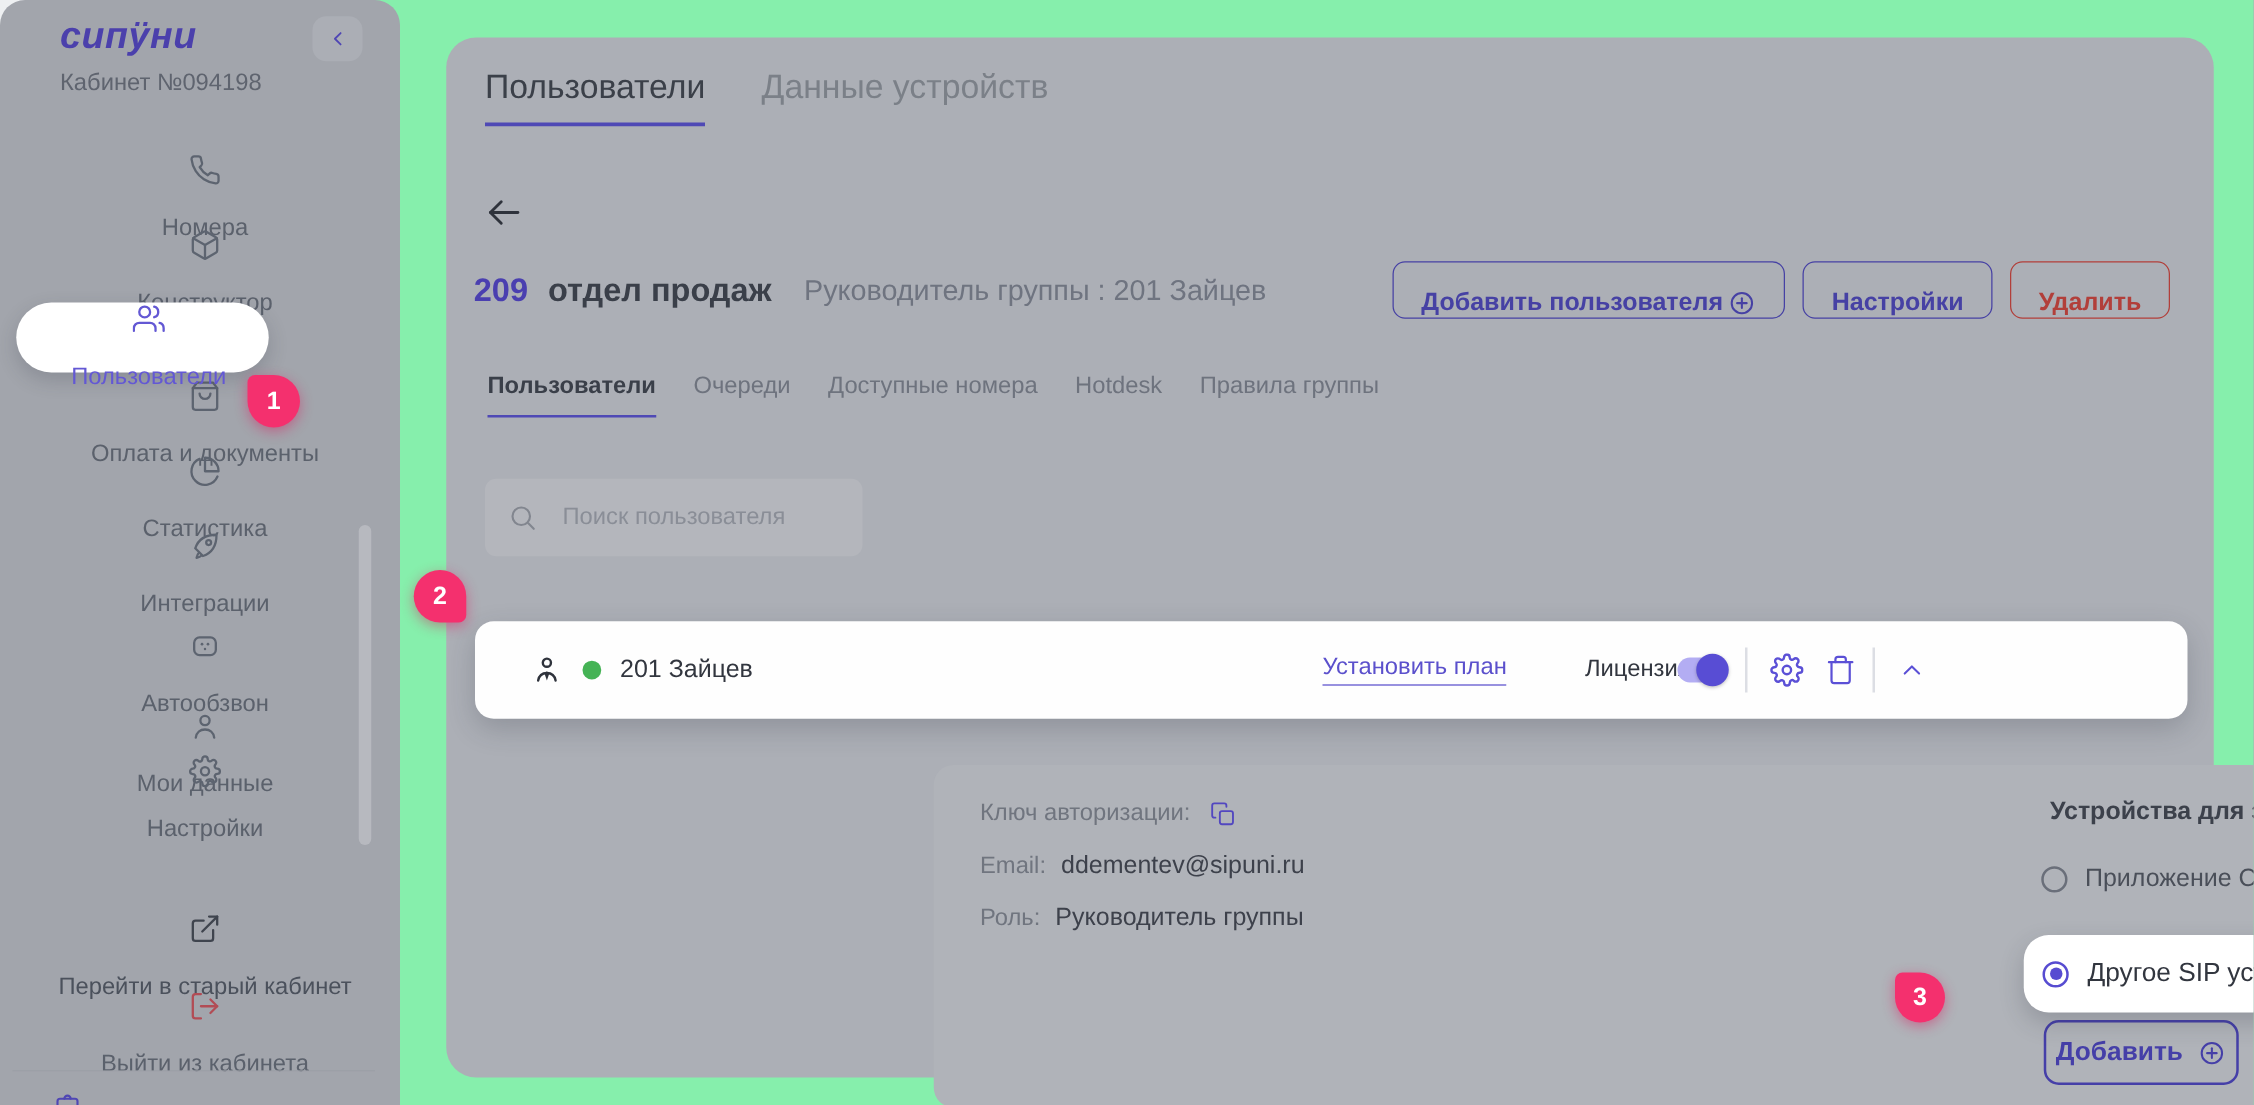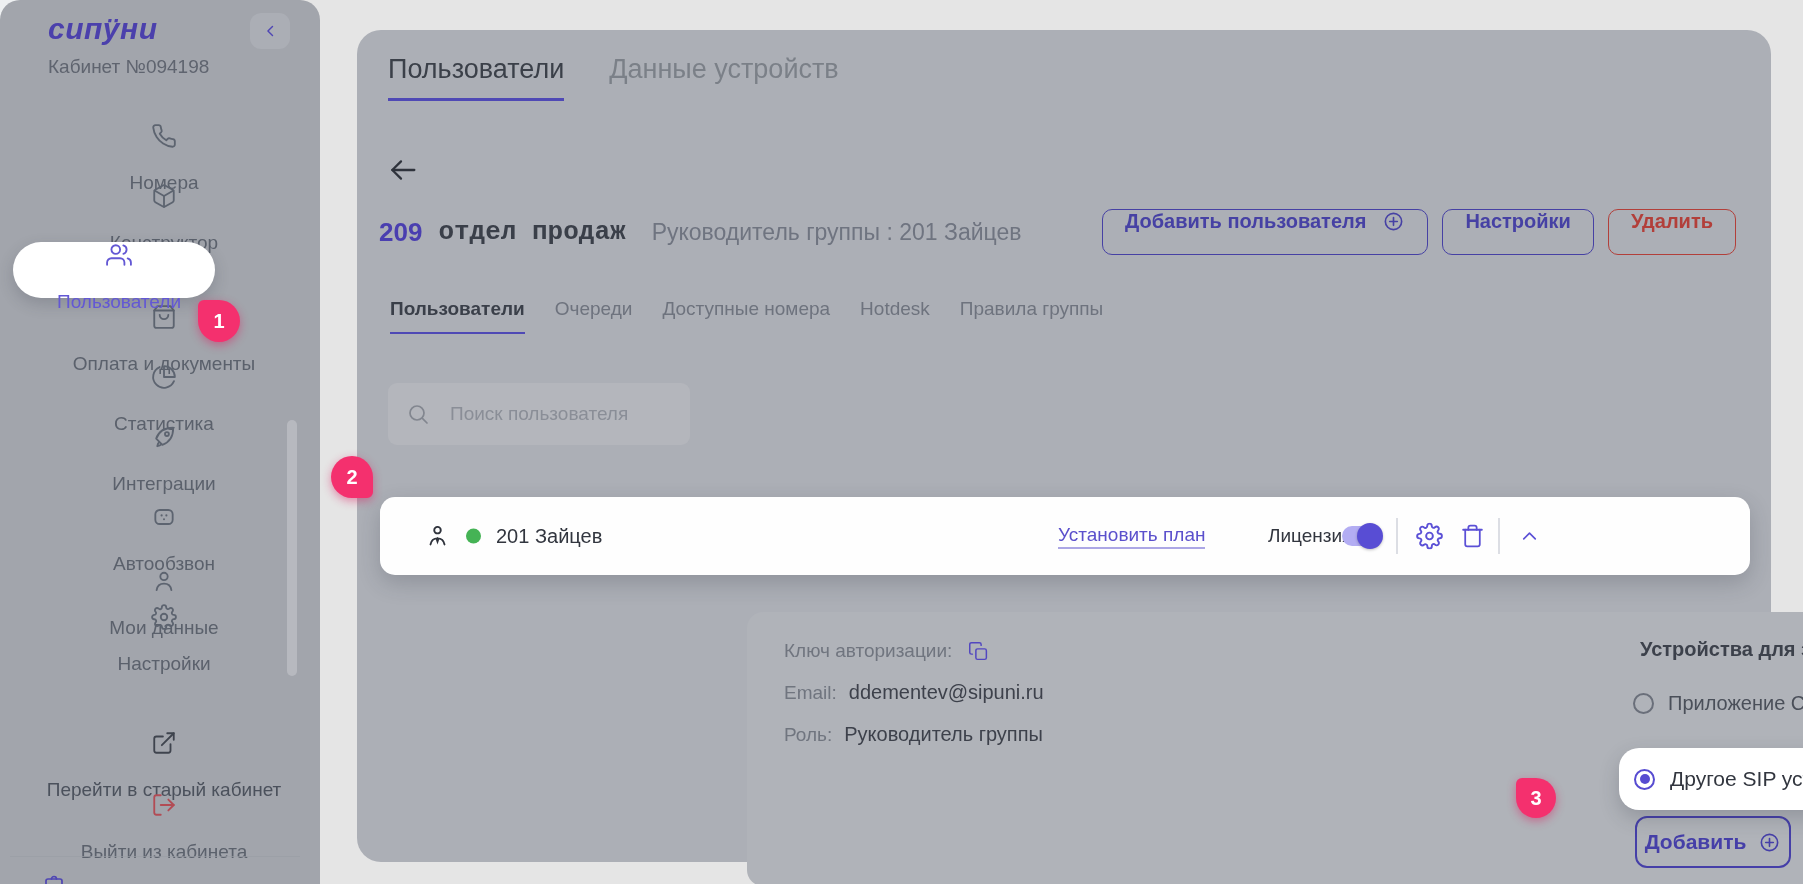--- a/index.html
+++ b/index.html
@@ -1,16 +1,16 @@
 <!DOCTYPE html>
 <html><head>
 <meta charset="utf-8">
 <style>
   html,body{margin:0;padding:0;background:#a8abb2;font-family:"Liberation Sans","DejaVu Sans",sans-serif;}
-  .page{position:relative;width:1803px;height:884px;overflow:hidden;background:#e5e5e5;}
+  .page{position:relative;width:1803px;height:884px;overflow:hidden;background:#86efac;}
   svg{display:block;}
   .ic{stroke:currentColor;fill:none;stroke-width:1.7;stroke-linecap:round;stroke-linejoin:round;}
 
   
   .corner-back{position:absolute;left:0;top:0;width:34px;height:34px;background:#eef0f2;}
   .sidebar{position:absolute;left:0;top:0;width:320px;height:884px;background:#a2a5ac;border-radius:20px 20px 0 0;}
   .logo{position:absolute;left:48px;top:12px;font-size:30px;font-weight:800;font-style:italic;color:#4b40ac;letter-spacing:.5px;}
   .collapse-btn{position:absolute;left:250px;top:13px;width:40px;height:36px;border-radius:11px;background:#abaeb5;color:#4f46b4;display:flex;align-items:center;justify-content:center;cursor:pointer;}
   .cabinet{position:absolute;left:48px;top:56px;font-size:19px;color:#5f646f;}
   .sb-item{position:absolute;left:13px;width:292px;height:56px;display:flex;align-items:center;gap:23px;padding-left:10px;box-sizing:border-box;color:#5b616c;font-size:19px;cursor:pointer;flex-direction:column;}
@@ -26,24 +26,24 @@
 
   
   .main-card{position:absolute;left:357px;top:30px;width:1414px;height:832px;background:#acafb6;border-radius:24px;}
   .tabs{position:absolute;left:31px;top:24px;display:flex;gap:45px;}
   .tab{font-size:27px;padding-bottom:13px;cursor:pointer;}
   .tab.active{color:#3b4049;border-bottom:3px solid #4f49b5;}
   .tab.inactive{color:#7b8088;}
   .back-btn{position:absolute;left:27px;top:124px;color:#2f333c;cursor:pointer;}
   .titlebar{position:absolute;left:22px;right:35px;top:177px;height:50px;display:flex;align-items:center;}
   .g-num{color:#4a3fb0;font-size:26px;font-weight:700;}
-  .g-name{color:#3a3f49;font-size:26px;font-weight:700;margin-left:16px;font-family:Liberation Mono, monospace;}
+  .g-name{color:#3a3f49;font-size:26px;font-weight:700;margin-left:16px;}
   .g-mgr{color:#6f7480;font-size:23px;margin-left:26px;}
   .title-actions{margin-left:auto;display:flex;gap:14px;}
-  .btn{height:46px;border-radius:10px;border:1.5px solid #4641a4;color:#4641a4;font-size:20px;font-weight:700;display:flex;align-items:flex-start;gap:16px;padding:0 22px;box-sizing:border-box;background:transparent;cursor:pointer;font-family:inherit;}
+  .btn{height:46px;border-radius:10px;border:1.5px solid #4641a4;color:#4641a4;font-size:20px;font-weight:700;display:flex;align-items:flex-end;gap:4px;padding:0 22px;box-sizing:border-box;background:transparent;cursor:pointer;font-family:inherit;}
   .btn.danger{border-color:#b23f3a;color:#b23f3a;}
   .subtabs{position:absolute;left:33px;top:268px;display:flex;gap:30px;}
   .subtab{font-size:19px;color:#6e737e;padding-bottom:12px;cursor:pointer;}
   .subtab.active{color:#3a3f49;font-weight:700;border-bottom:2.5px solid #4f49b5;}
   .search{position:absolute;left:31px;top:353px;width:302px;height:62px;border-radius:9px;background:#b4b6bc;display:flex;align-items:center;gap:18px;padding:0 18px;box-sizing:border-box;}
   .search .s-ic{color:#82868f;}
   .search input{border:none;background:transparent;outline:none;font-size:19px;color:#4a4f59;width:220px;font-family:inherit;}
   .search input::placeholder{color:#8a8e97;}
 
   

